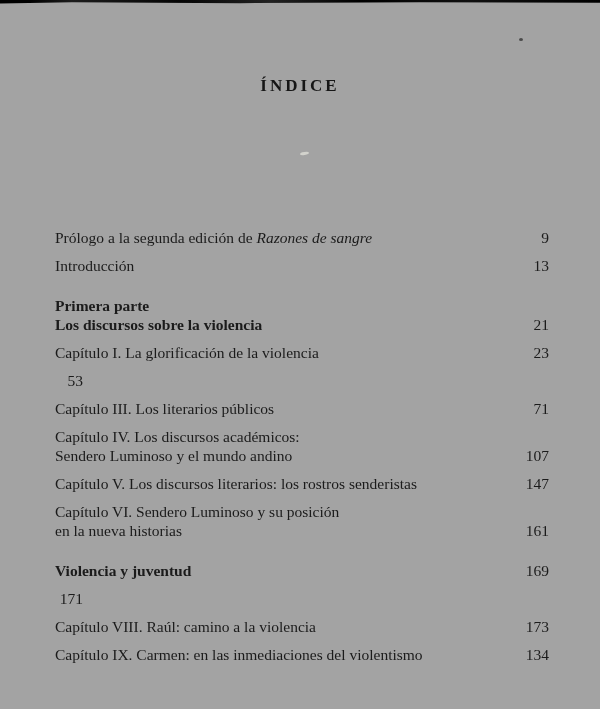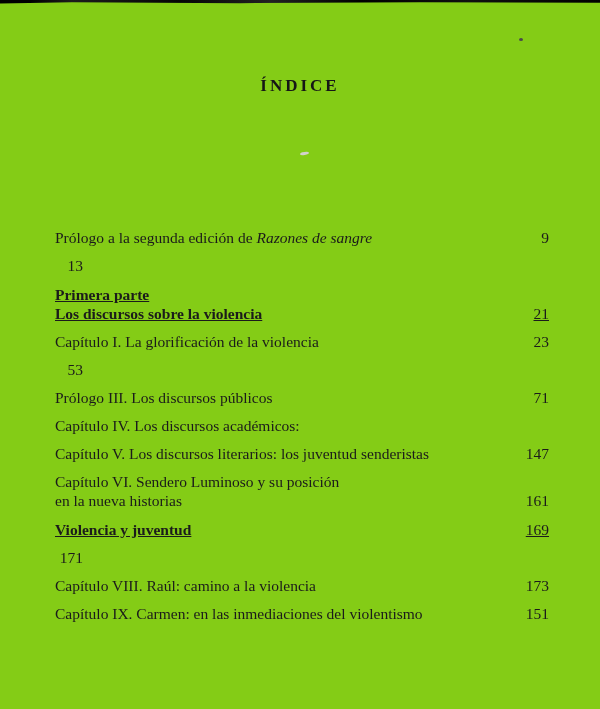--- a/index.html
+++ b/index.html
@@ -1,20 +1,20 @@
 <!DOCTYPE html>
 <html><head>
 <meta charset="utf-8">
 <style>
   html, body { margin: 0; padding: 0; }
   .page {
     position: relative;
     width: 600px;
     height: 709px;
-    background: #84cc16;
+    background: #a3a3a3;
     font-family: "Liberation Serif", serif;
     color: #1b1b1b;
     overflow: hidden;
   }
   
   .scan-top-edge {
     position: absolute;
     top: 0; left: 0;
     width: 600px; height: 4px;
     background: linear-gradient(90deg,
@@ -52,21 +52,21 @@
   .toc {
     position: absolute;
     top: 228px;
     left: 55px;
     width: 494px;
     font-size: 15.5px;
     line-height: 19px;
   }
   .toc-entry { margin-bottom: 9px; }
   .toc-entry.bold { font-weight: bold; }
-  .toc-entry.gap { margin-top: 10px; text-decoration: underline; }
+  .toc-entry.gap { margin-top: 21px; }
   .toc-row {
     display: flex;
     justify-content: space-between;
     align-items: baseline;
     gap: 12px;
   }
   .toc-text { padding-right: 12px; }
   .toc-page {
     font-weight: normal;
     min-width: 28px;
@@ -87,20 +87,21 @@
 
   <div class="toc">
       <div class="toc-entry">
         <div class="toc-row">
           <span class="toc-text"><span>Prólogo a la segunda edición de </span><span class="italic">Razones de sangre</span></span>
           <span class="toc-page">9</span>
         </div>
       </div>
       <div class="toc-entry">
         <div class="toc-row">
+          <span class="toc-text"><span>Introducción</span></span>
           <span class="toc-page">13</span>
         </div>
       </div>
       <div class="toc-entry bold gap">
         <div class="toc-row">
           <span class="toc-text"><span>Primera parte</span></span>
           <span class="toc-page"></span>
         </div>
         <div class="toc-row">
           <span class="toc-text"><span>Los discursos sobre la violencia</span></span>
@@ -113,33 +114,37 @@
           <span class="toc-page">23</span>
         </div>
       </div>
       <div class="toc-entry">
         <div class="toc-row">
           <span class="toc-page">53</span>
         </div>
       </div>
       <div class="toc-entry">
         <div class="toc-row">
-          <span class="toc-text"><span>Prólogo III. Los discursos públicos</span></span>
+          <span class="toc-text"><span>Capítulo III. Los literarios públicos</span></span>
           <span class="toc-page">71</span>
         </div>
       </div>
       <div class="toc-entry">
         <div class="toc-row">
           <span class="toc-text"><span>Capítulo IV. Los discursos académicos:</span></span>
           <span class="toc-page"></span>
         </div>
+        <div class="toc-row">
+          <span class="toc-text"><span>Sendero Luminoso y el mundo andino</span></span>
+          <span class="toc-page">107</span>
+        </div>
       </div>
       <div class="toc-entry">
         <div class="toc-row">
-          <span class="toc-text"><span>Capítulo V. Los discursos literarios: los juventud senderistas</span></span>
+          <span class="toc-text"><span>Capítulo V. Los discursos literarios: los rostros senderistas</span></span>
           <span class="toc-page">147</span>
         </div>
       </div>
       <div class="toc-entry">
         <div class="toc-row">
           <span class="toc-text"><span>Capítulo VI. Sendero Luminoso y su posición</span></span>
           <span class="toc-page"></span>
         </div>
         <div class="toc-row">
           <span class="toc-text"><span>en la nueva historias</span></span>
@@ -159,17 +164,17 @@
       </div>
       <div class="toc-entry">
         <div class="toc-row">
           <span class="toc-text"><span>Capítulo VIII. Raúl: camino a la violencia</span></span>
           <span class="toc-page">173</span>
         </div>
       </div>
       <div class="toc-entry">
         <div class="toc-row">
           <span class="toc-text"><span>Capítulo IX. Carmen: en las inmediaciones del violentismo</span></span>
-          <span class="toc-page">151</span>
+          <span class="toc-page">134</span>
         </div>
       </div>
     </div>
 </div>
 
 </body></html>

